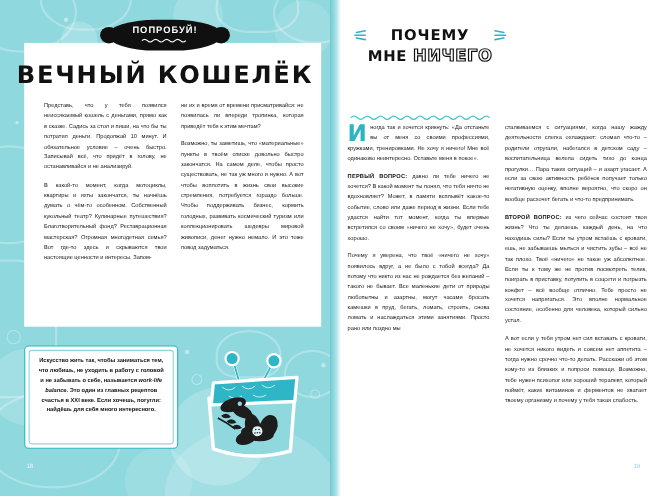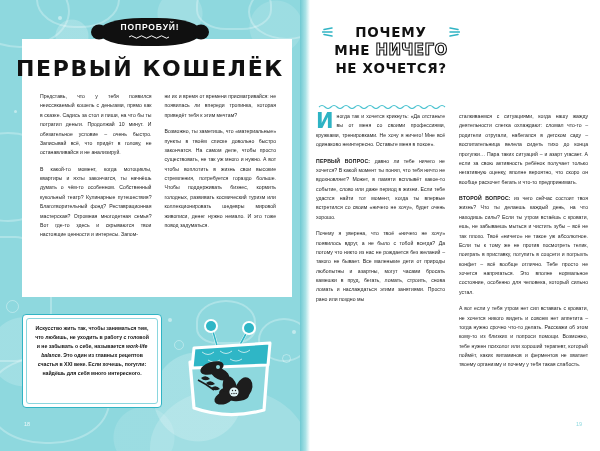--- a/index.html
+++ b/index.html
@@ -149,21 +149,21 @@
       <div class="banner">
         <span>ПОПРОБУЙ!</span>
         <span class="wave">
           <svg width="44" height="4" viewBox="0 0 44 4">
               <path d="M1 2 q2.5 -2.4 5 0 t5 0 t5 0 t5 0 t5 0 t5 0 t5 0 t5 0" fill="none" stroke="#ffffff" stroke-width="1"></path>
             </svg>
         </span>
       </div>
     </div>
 
-    <div class="title-left">ПЕРВЫЙ КОШЕЛЁК</div>
+    <div class="title-left">ВЕЧНЫЙ КОШЕЛЁК</div>
 
     <div class="cols left-cols">
       <div class="col">
         <p>Представь, что у тебя появился неиссякаемый кошель с деньгами, прямо как в сказке. Садись за стол и пиши, на что бы ты потратил деньги. Продолжай 10 минут. И обязательное условие – очень быстро. Записывай всё, что придёт в голову, не останавливайся и не анализируй.</p>
         <p>В какой-то момент, когда мотоциклы, квартиры и яхты закончатся, ты начнёшь думать о чём-то особенном. Собственный кукольный театр? Кулинарные путешествия? Благотворительный фонд? Реставрационная мастерская? Огромная многодетная семья? Вот где-то здесь и скрываются твои настоящие ценности и интересы. Запом-</p>
       </div>
       <div class="col">
         <p>ни их и время от времени присматривайся: не появилась ли впереди тропинка, которая приведёт тебя к этим мечтам?</p>
         <p>Возможно, ты заметишь, что «материальные» пункты в твоём списке довольно быстро закончатся. На самом деле, чтобы просто существовать, не так уж много и нужно. А вот чтобы воплотить в жизнь свои высокие стремления, потребуется гораздо больше. Чтобы поддерживать бизнес, кормить голодных, развивать космический туризм или коллекционировать шедевры мировой живописи, денег нужно немало. И это тоже повод задуматься.</p>
       </div>
@@ -239,21 +239,20 @@
         <span class="dash">
           <svg width="11" height="12" viewBox="0 0 11 12">
               <path d="M1 2 L9 3.5 M1 6 L10.5 6 M1 10 L9 8.5" stroke="#31b4c4" stroke-width="1.5" stroke-linecap="round" fill="none"></path>
             </svg>
         </span>
       </div>
       <div class="tr-l2">
         <span>МНЕ</span>
         <span class="hollow">НИЧЕГО</span>
       </div>
-      <div class="tr-l3">НЕ ХОЧЕТСЯ?</div>
     </div>
 
     <div class="wavy-sep">
       <svg width="134" height="5" viewBox="0 0 134 5">
           <path d="M1 3 q3 -3 6 0 t6 0 t6 0 t6 0 t6 0 t6 0 t6 0 t6 0 t6 0 t6 0 t6 0 t6 0 t6 0 t6 0 t6 0 t6 0 t6 0 t6 0 t6 0 t6 0 t6 0" fill="none" stroke="#4cc3d0" stroke-width="1.1"></path>
         </svg>
     </div>
 
     <div class="rcols">
       <div class="rcol">

